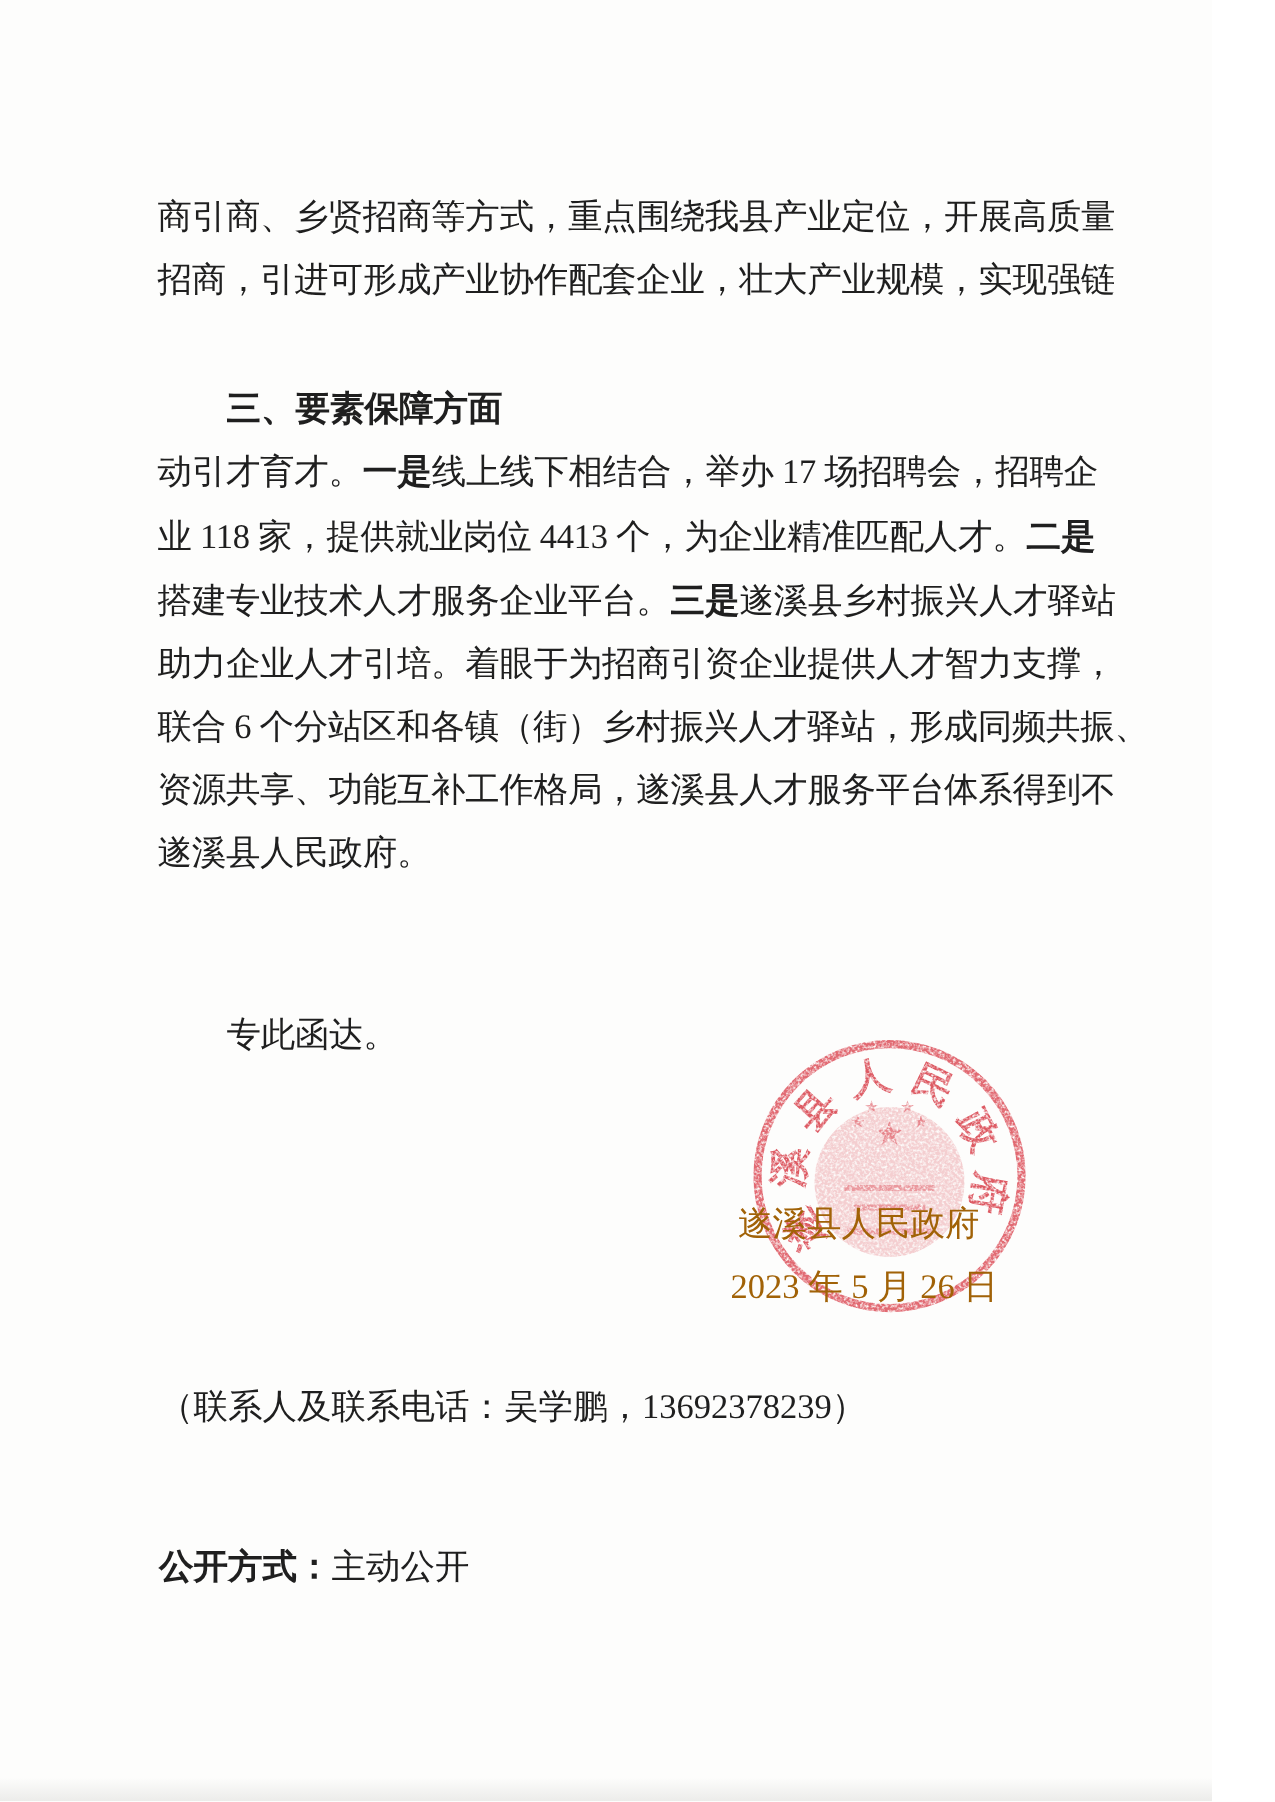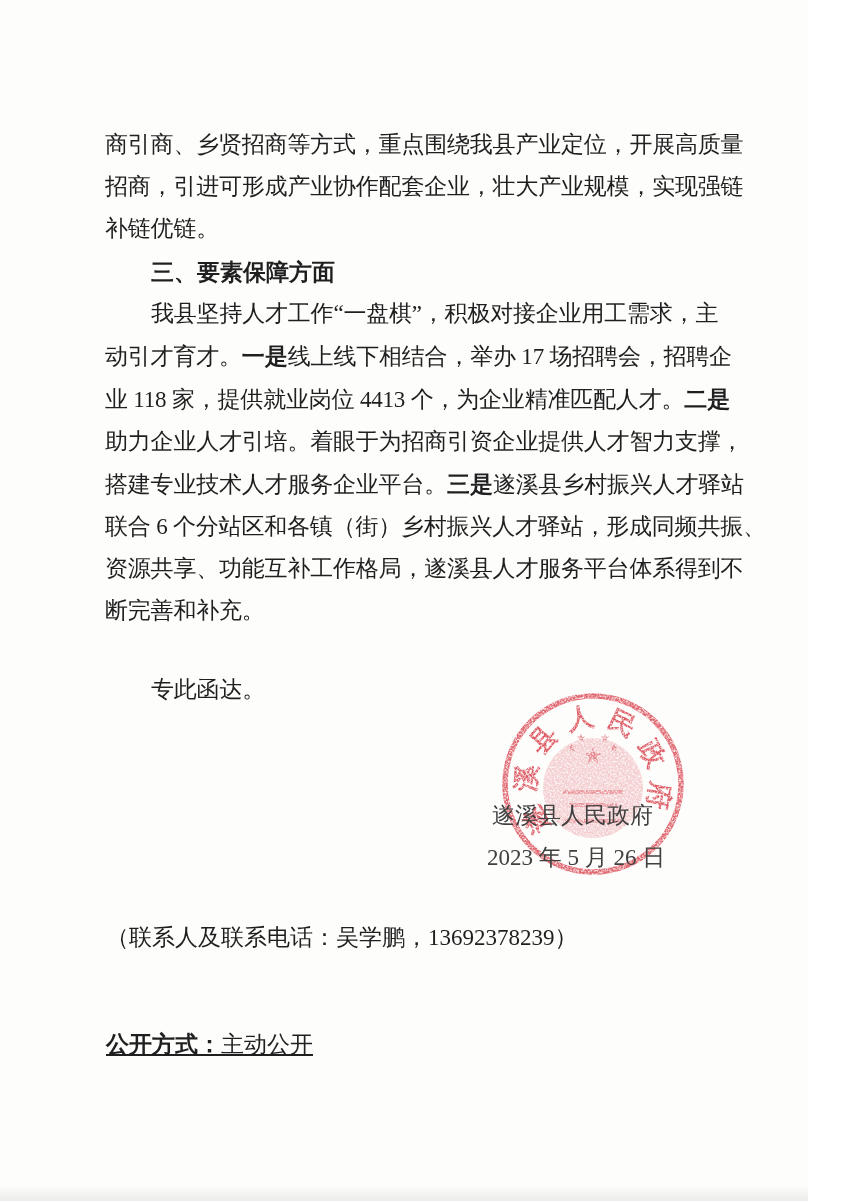--- a/index.html
+++ b/index.html
@@ -28,71 +28,69 @@
     margin-top:46px;
   }
   .heading{
     font-size:23px;
     line-height:42px;
   }
   .sig{
     position:absolute;
     font-size:23px;
     white-space:nowrap;
-    color:#404040;
+    color:#a16207;
   }
   .seal{
     position:absolute;
     left:483px;
     top:674px;
   }
   .contact{
     position:absolute;
     left:106px;top:922px;
     font-size:23px;white-space:nowrap;text-align:center;
   }
   .publish{
     position:absolute;
     left:106px;top:1029px;
-    font-size:23px;white-space:nowrap;text-decoration:underline;
+    font-size:23px;white-space:nowrap;
   }
   .cc{
     position:absolute;
     left:126px;top:1070px;
     font-size:21px;white-space:nowrap;
   }
   .bottom-shadow{
     position:absolute;left:0;right:0;bottom:0;height:16px;
     background:linear-gradient(to bottom, rgba(0,0,0,0), rgba(110,110,100,0.12));
   }
 </style>
 </head>
 <body>
 
 <div class="page">
 
   <div class="textblock" style="top:124px">
     <div class="ln">商引商、乡贤招商等方式，重点围绕我县产业定位，开展高质量</div>
     <div class="ln">招商，引进可形成产业协作配套企业，壮大产业规模，实现强链</div>
-    <div class="ln">补链优链。</div>
   </div>
 
   <div class="textblock heading indent" style="top:251px">
     <span class="hei">三、要素保障方面</span>
   </div>
 
   <div class="textblock" style="top:293px">
-    <div class="ln indent">我县坚持人才工作“一盘棋”，积极对接企业用工需求，主</div>
     <div class="ln"><span>动引才育才。</span><span class="hei">一是</span><span>线上线下相结合，举办 17 场招聘会，招聘企</span></div>
     <div class="ln"><span>业 118 家，提供就业岗位 4413 个，为企业精准匹配人才。</span><span class="hei">二是</span></div>
+    <div class="ln"><span>搭建专业技术人才服务企业平台。</span><span class="hei">三是</span><span>遂溪县乡村振兴人才驿站</span></div>
     <div class="ln">助力企业人才引培。着眼于为招商引资企业提供人才智力支撑，</div>
-    <div class="ln"><span>搭建专业技术人才服务企业平台。</span><span class="hei">三是</span><span>遂溪县乡村振兴人才驿站</span></div>
     <div class="ln">联合 6 个分站区和各镇（街）乡村振兴人才驿站，形成同频共振、</div>
     <div class="ln">资源共享、功能互补工作格局，遂溪县人才服务平台体系得到不</div>
-    <div class="ln">断完善和补充。</div>
+    <div class="ln">遂溪县人民政府。</div>
   </div>
 
   <div class="textblock indent" style="top:669px">
     <div class="ln">专此函达。</div>
   </div>
 
   <svg class="seal" width="220" height="220" viewBox="0 0 220 220">
     <defs>
       <filter id="stampRough" x="-15%" y="-15%" width="130%" height="130%">
         <feTurbulence type="fractalNoise" baseFrequency="0.55" numOctaves="2" seed="7" result="noise"></feTurbulence>

